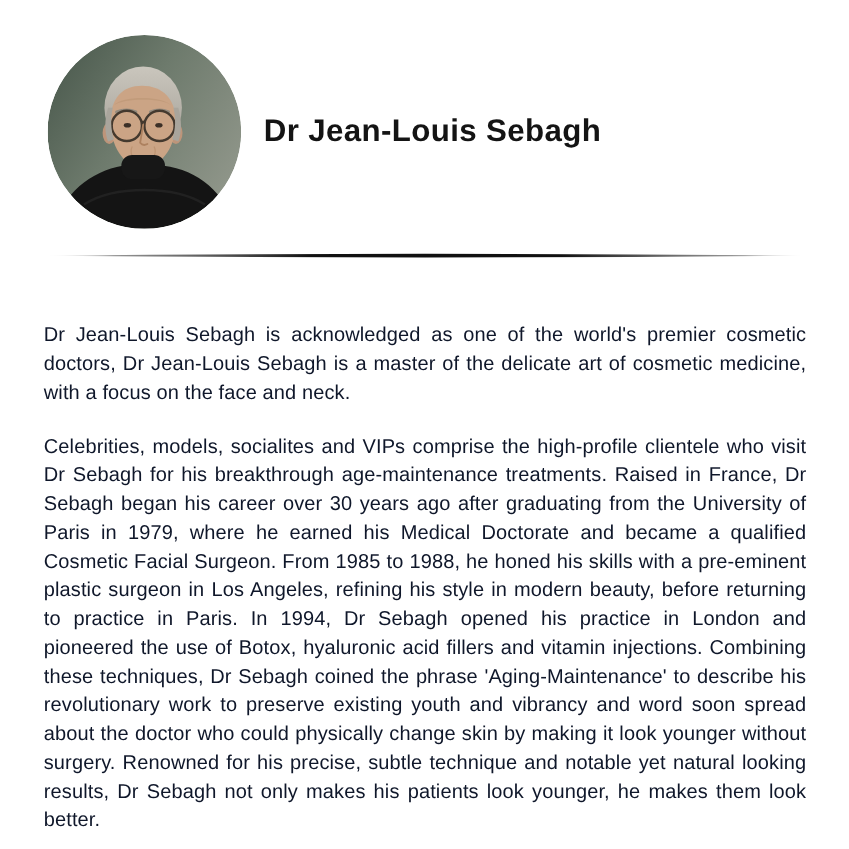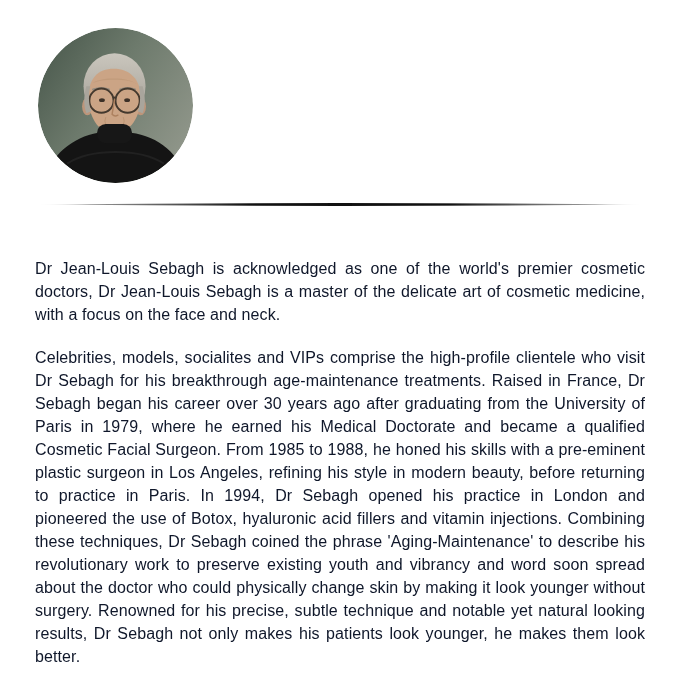--- a/index.html
+++ b/index.html
@@ -119,20 +119,21 @@
           <path d="M108,60 C111,70 111,80 108,88 L103,86 C106,78 106,68 104,60 Z" fill="#a9a59c"></path>
 
           <path d="M4,168 C8,134 34,113 62,108 C70,114 88,114 96,108 C126,112 150,132 156,166 L156,168 Z" fill="#141414"></path>
 
           <rect x="61" y="99" width="36" height="20" rx="9" fill="#171717"></rect>
 
           <path d="M30,140 C55,124 105,124 130,140" stroke="#2a2a2a" stroke-width="2" fill="none" opacity="0.6"></path>
         </g>
       </svg>
     </div>
+    <h1 class="author-name">Dr Jean-Louis Sebagh</h1>
   </header>
 
   <div class="divider-wrap">
     <svg width="608" height="5" viewBox="0 0 608 5" aria-hidden="true">
       <defs>
         <linearGradient id="divGrad" x1="0" y1="0" x2="1" y2="0">
           <stop offset="0" stop-color="#999999" stop-opacity="0"></stop>
           <stop offset="0.09" stop-color="#5a5a5a" stop-opacity="0.65"></stop>
           <stop offset="0.35" stop-color="#111111" stop-opacity="1"></stop>
           <stop offset="0.68" stop-color="#111111" stop-opacity="1"></stop>

